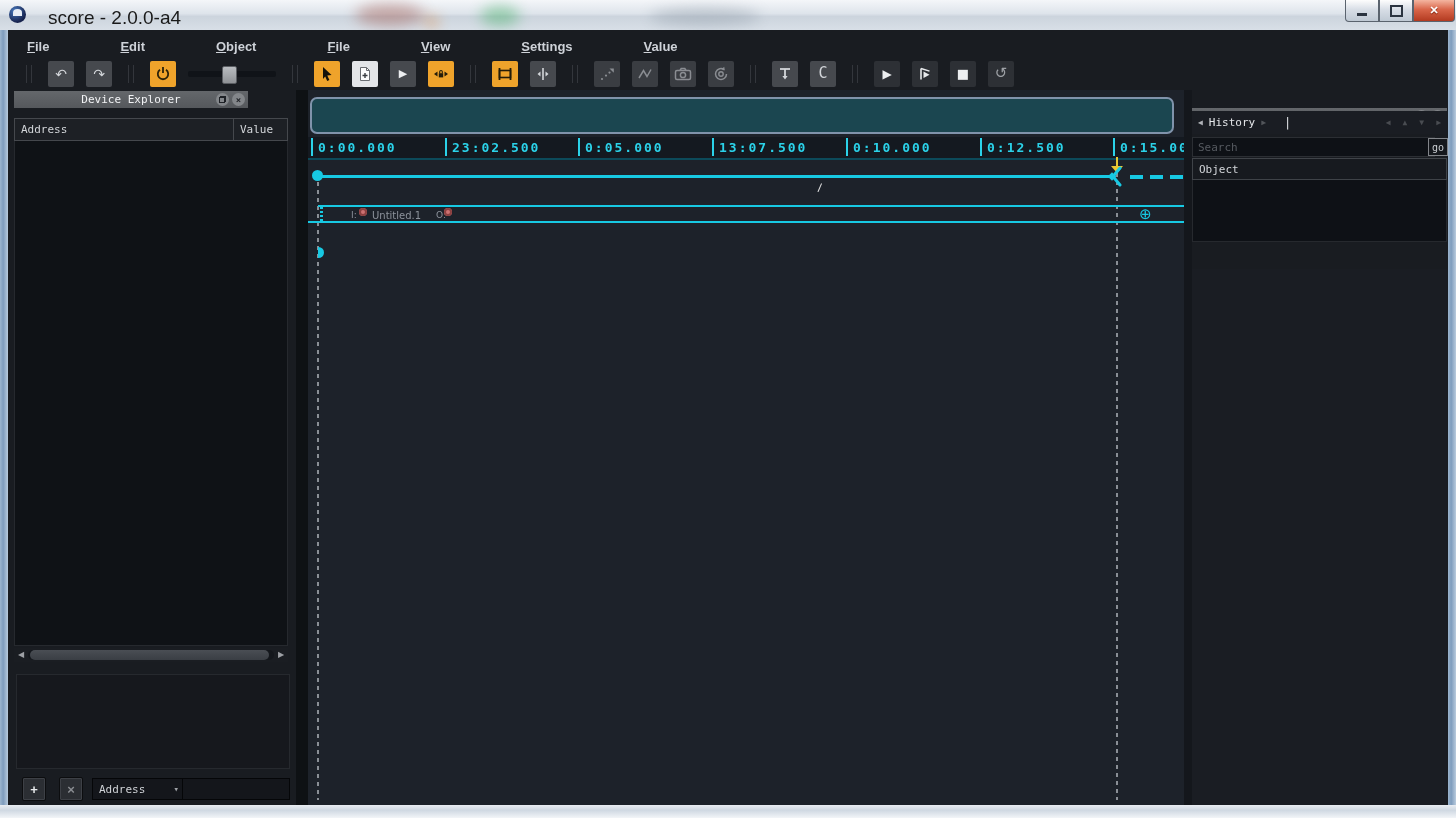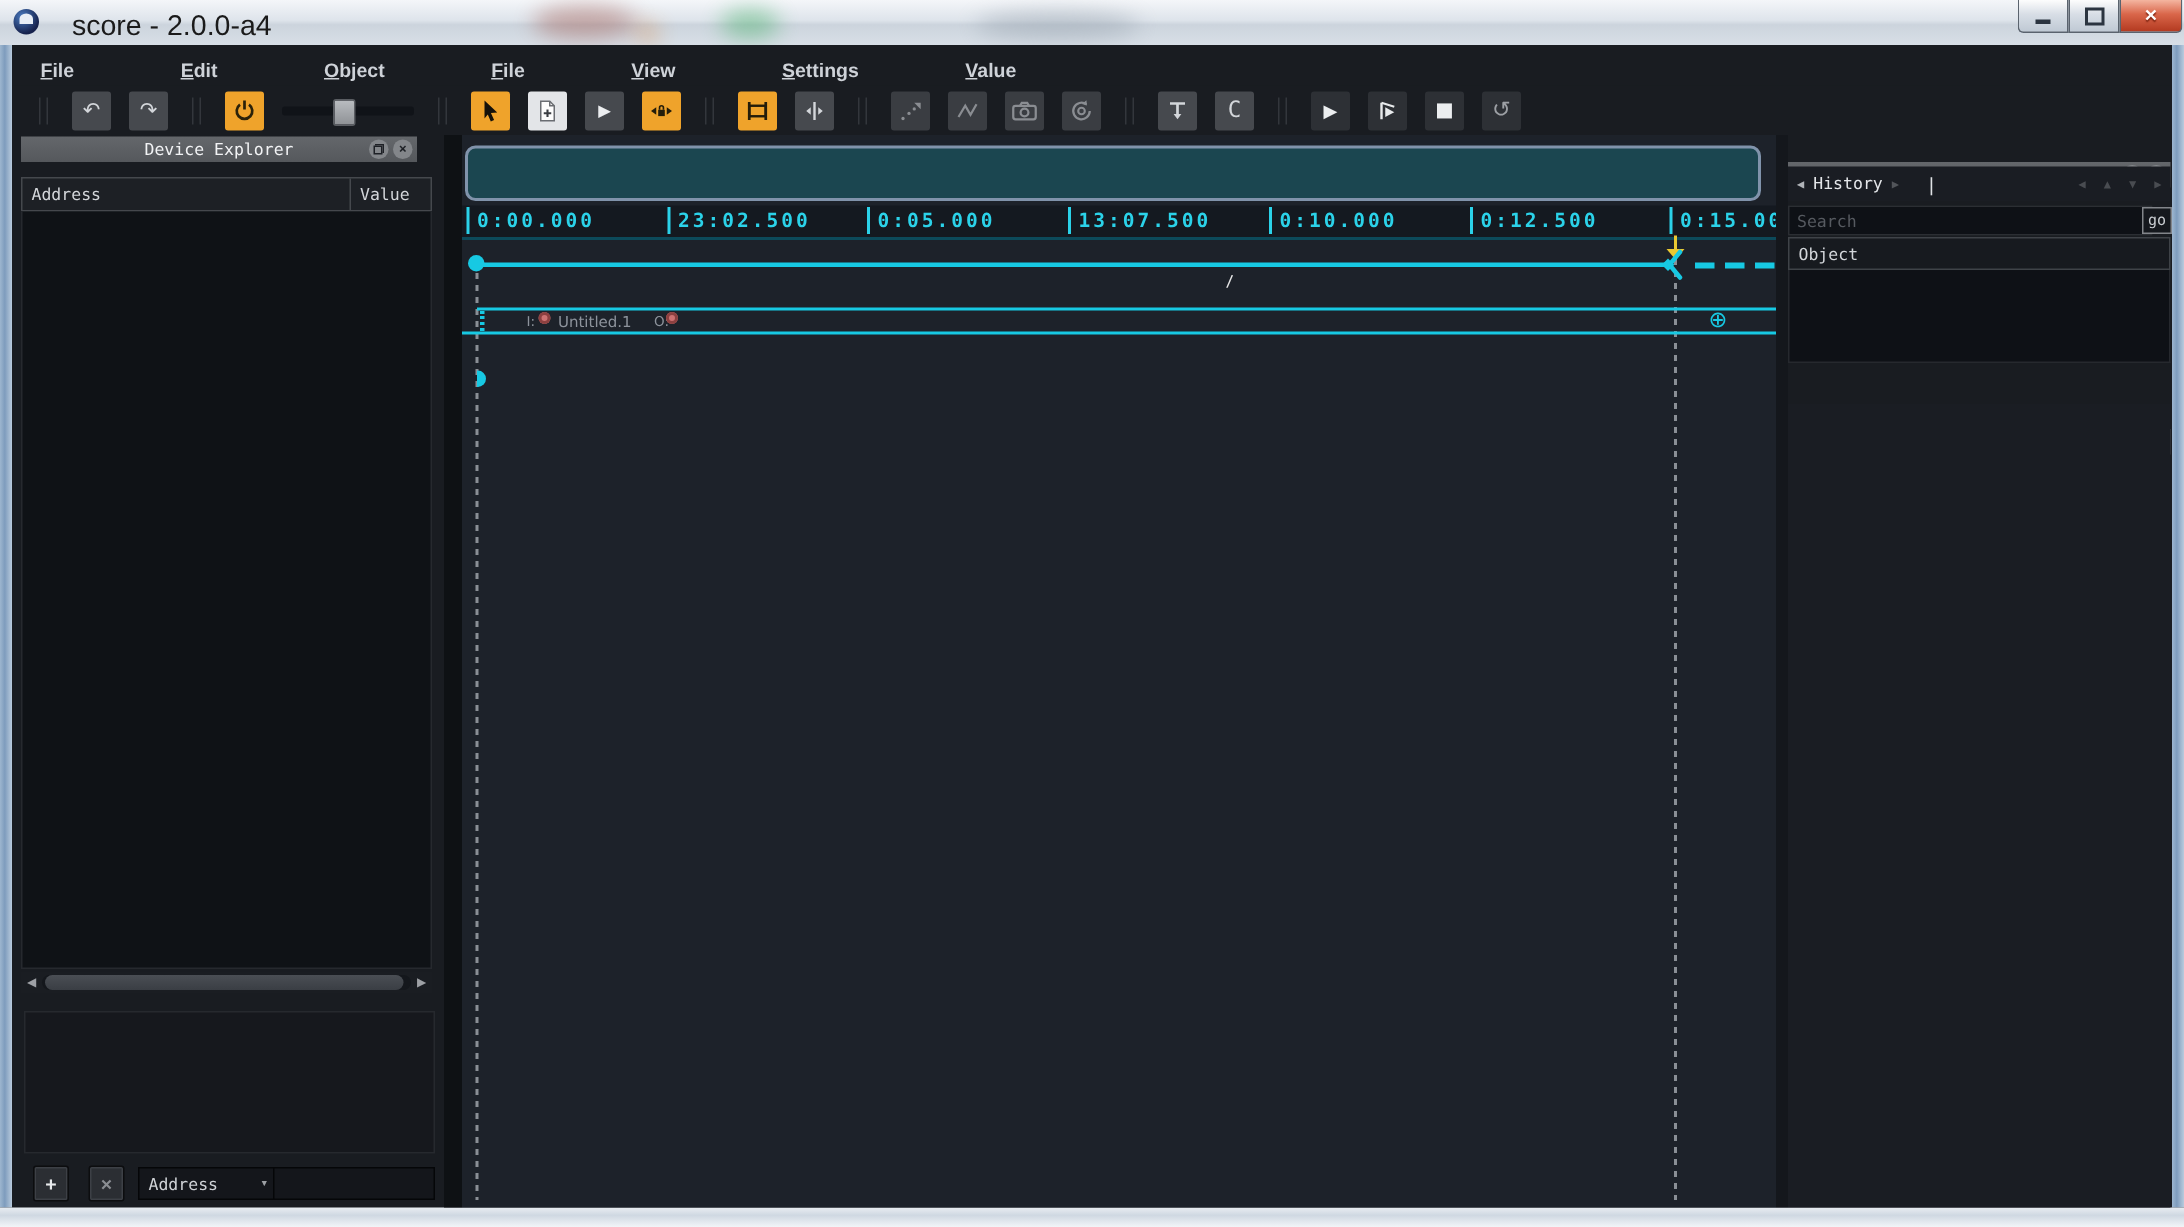--- a/index.html
+++ b/index.html
@@ -284,21 +284,21 @@
         </svg>
     </span>
     <span class="tb-btn tb-dark">
         <span class="tb-glyph" style="font-size:13px;">■</span>
       </span>
     <span class="tb-btn tb-dark">
         <span class="tb-glyph" style="color:#9da0a5;font-size:15px;">↺</span>
       </span>
   </div>
 
-  <div class="abs panel-title" style="left:14px;top:91px;width:264px;">
+  <div class="abs panel-title" style="left:14px;top:91px;width:234px;">
     <span>Device Explorer</span>
     <span class="pt-btns">
       <span class="pt-btn">
           <span class="float-glyph"></span>
         </span>
       <span class="pt-btn">
           <span>×</span>
         </span>
     </span>
   </div>

